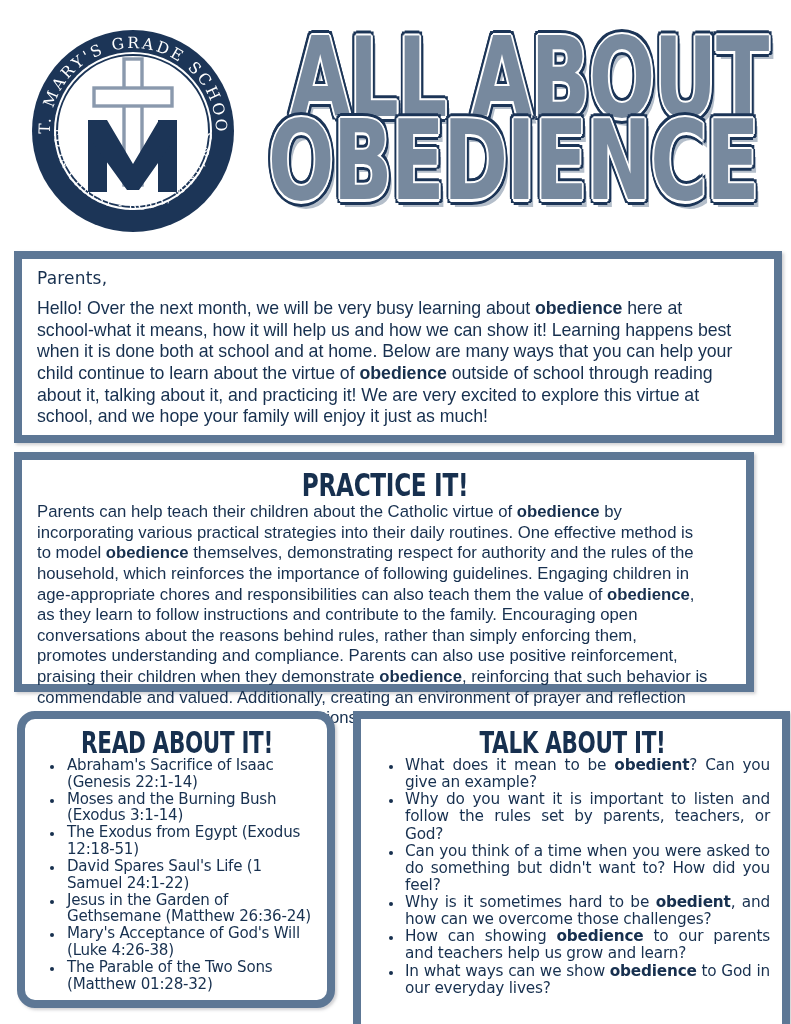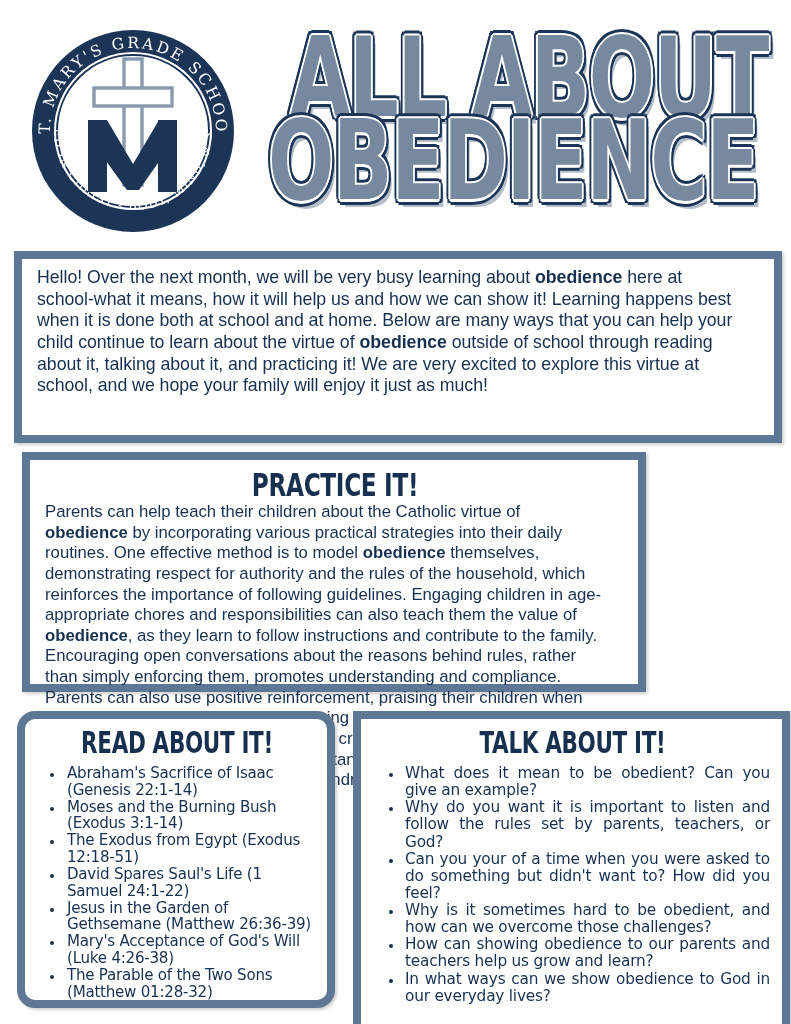--- a/index.html
+++ b/index.html
@@ -68,21 +68,21 @@
   
   .box {
     position: absolute;
     background: #ffffff;
     border: 8px solid #5d7795;
     box-shadow: 0 0 0 1px #ffffff inset, 2px 2px 3px rgba(120,120,130,0.35);
   }
   .box-inner { padding: 7px 10px 7px 12px; }
 
   #intro-box  { left: 14px;  top: 251px; width: 768px; height: 192px; }
-  #practice-box { left: 22px; top: 452px; width: 624px; height: 240px; }
+  #practice-box { left: 14px; top: 452px; width: 740px; height: 240px; }
   #read-box   { left: 17px;  top: 711px; width: 318px; height: 297px; border-radius: 18px; }
   #talk-box   { left: 353px; top: 711px; width: 437px; height: 385px; }
 
   
   .salutation {
     font-family: "DejaVu Sans", sans-serif;
     font-size: 17px;
     color: #17304f;
     margin: 2px 0 9px 3px;
     letter-spacing: 0.2px;
@@ -121,21 +121,21 @@
     font-size: 17.4px;
     line-height: 1.185;
     color: #17304f;
     margin: 0 2px 0 3px;
     transform: scaleX(0.962);
     transform-origin: left top;
   }
   .practice-text b { font-weight: bold; }
 
   ul.bullets {
-    margin: 10px 0 0 0;
+    margin: 2px 0 0 0;
     padding-left: 27px;
     list-style: disc;
   }
   ul.bullets li {
     font-family: "DejaVu Sans", sans-serif;
     color: #17304f;
     margin: 0;
     padding: 0;
   }
   ul.bullets li::marker { font-size: 0.8em; }
@@ -150,21 +150,21 @@
     padding-left: 30px;
   }
   #talk-box ul.bullets li {
     font-size: 15.3px;
     line-height: 1.12;
     letter-spacing: -0.2px;
     text-align: justify;
     padding-left: 2px;
     padding-right: 2px;
   }
-  #talk-box ul.bullets li b { font-weight: normal; }
+  #talk-box ul.bullets li b { font-weight: bold; }
 </style>
 </head>
 <body>
 
 <div class="page">
 
   <div class="header">
 
     <div class="logo">
       <svg viewBox="0 0 214 214" xmlns="http://www.w3.org/2000/svg">
@@ -195,53 +195,54 @@
     </div>
 
     <div class="title-block">
       <span class="title-line l1">ALL ABOUT</span>
       <span class="title-line l2">OBEDIENCE</span>
     </div>
   </div>
 
   <div class="box" id="intro-box">
     <div class="box-inner">
+      <div class="salutation">Parents,</div>
       <div class="body-text">Hello! Over the next month, we will be very busy learning about <b>obedience</b> here at school-what it means, how it will help us and how we can show it! Learning happens best when it is done both at school and at home. Below are many ways that you can help your child continue to learn about the virtue of <b>obedience</b> outside of school through reading about it, talking about it, and practicing it! We are very excited to explore this virtue at school, and we hope your family will enjoy it just as much!</div>
     </div>
   </div>
 
   <div class="box" id="practice-box">
     <div class="box-inner">
       <div class="section-heading big">PRACTICE IT!</div>
       <div class="practice-text">Parents can help teach their children about the Catholic virtue of <b>obedience</b> by incorporating various practical strategies into their daily routines. One effective method is to model <b>obedience</b> themselves, demonstrating respect for authority and the rules of the household, which reinforces the importance of following guidelines. Engaging children in age-appropriate chores and responsibilities can also teach them the value of <b>obedience</b>, as they learn to follow instructions and contribute to the family. Encouraging open conversations about the reasons behind rules, rather than simply enforcing them, promotes understanding and compliance. Parents can also use positive reinforcement, praising their children when they demonstrate <b>obedience</b>, reinforcing that such behavior is commendable and valued. Additionally, creating an environment of prayer and reflection can help children understand their relationship with God and the importance of <b>obeying</b> His commandments.</div>
     </div>
   </div>
 
   <div class="box" id="read-box">
     <div class="box-inner">
       <div class="section-heading">READ ABOUT IT!</div>
       <ul class="bullets">
           <li>Abraham's Sacrifice of Isaac (Genesis 22:1-14)</li>
           <li>Moses and the Burning Bush (Exodus 3:1-14)</li>
           <li>The Exodus from Egypt (Exodus 12:18-51)</li>
           <li>David Spares Saul's Life (1 Samuel 24:1-22)</li>
-          <li>Jesus in the Garden of Gethsemane (Matthew 26:36-39)</li>
+          <li>Jesus in the Garden of Gethsemane (Matthew 26:36-24)</li>
           <li>Mary's Acceptance of God's Will (Luke 4:26-38)</li>
           <li>The Parable of the Two Sons (Matthew 01:28-32)</li>
         </ul>
     </div>
   </div>
 
   <div class="box" id="talk-box">
     <div class="box-inner">
       <div class="section-heading">TALK ABOUT IT!</div>
       <ul class="bullets">
           <li>What does it mean to be <b>obedient</b>? Can you give an example?</li>
           <li>Why do you want it is important to listen and follow the rules set by parents, teachers, or God?</li>
-          <li>Can you your of a time when you were asked to do something but didn't want to? How did you feel?</li>
+          <li>Can you think of a time when you were asked to do something but didn't want to? How did you feel?</li>
           <li>Why is it sometimes hard to be <b>obedient</b>, and how can we overcome those challenges?</li>
           <li>How can showing <b>obedience</b> to our parents and teachers help us grow and learn?</li>
           <li>In what ways can we show <b>obedience</b> to God in our everyday lives?</li>
         </ul>
     </div>
   </div>
 
 </div>
 
 </body></html>

